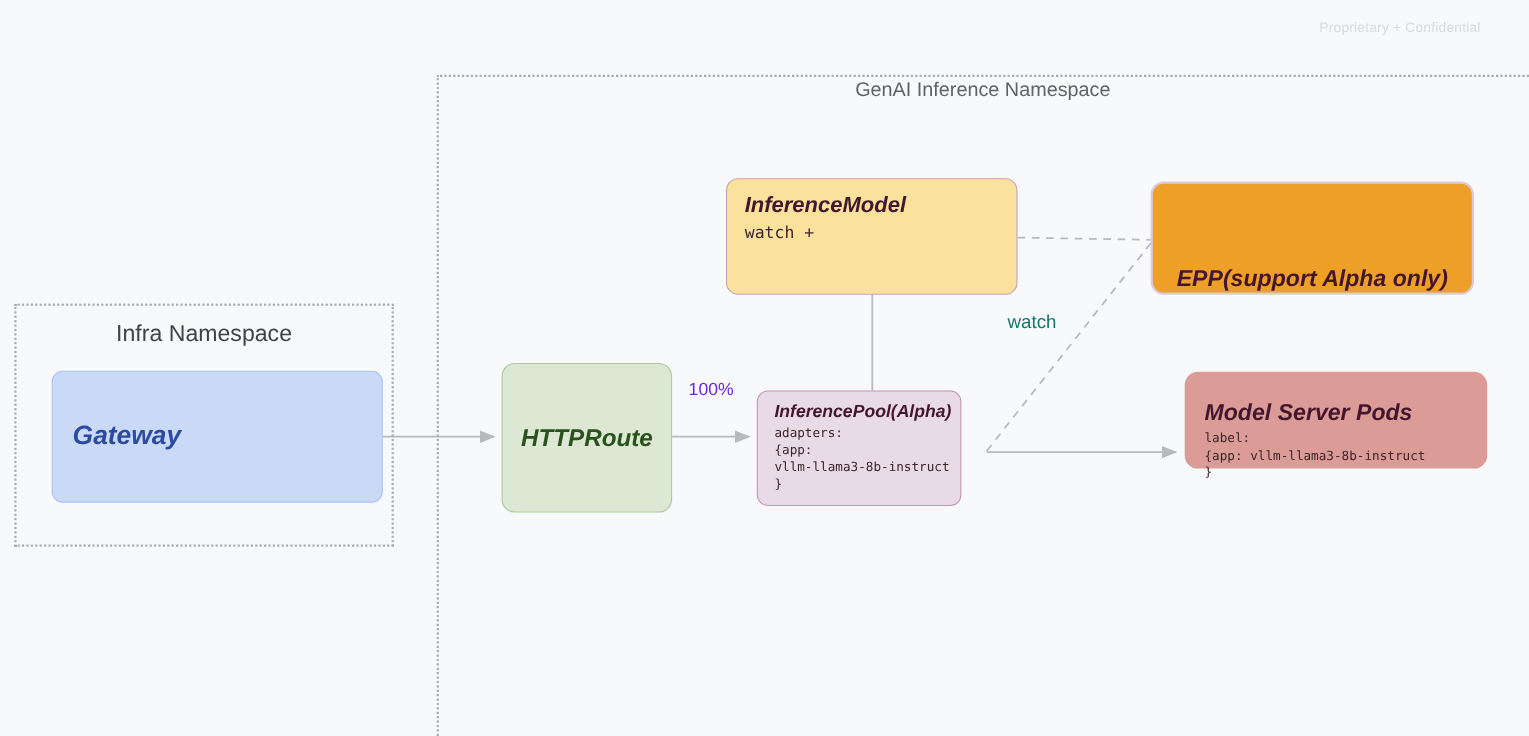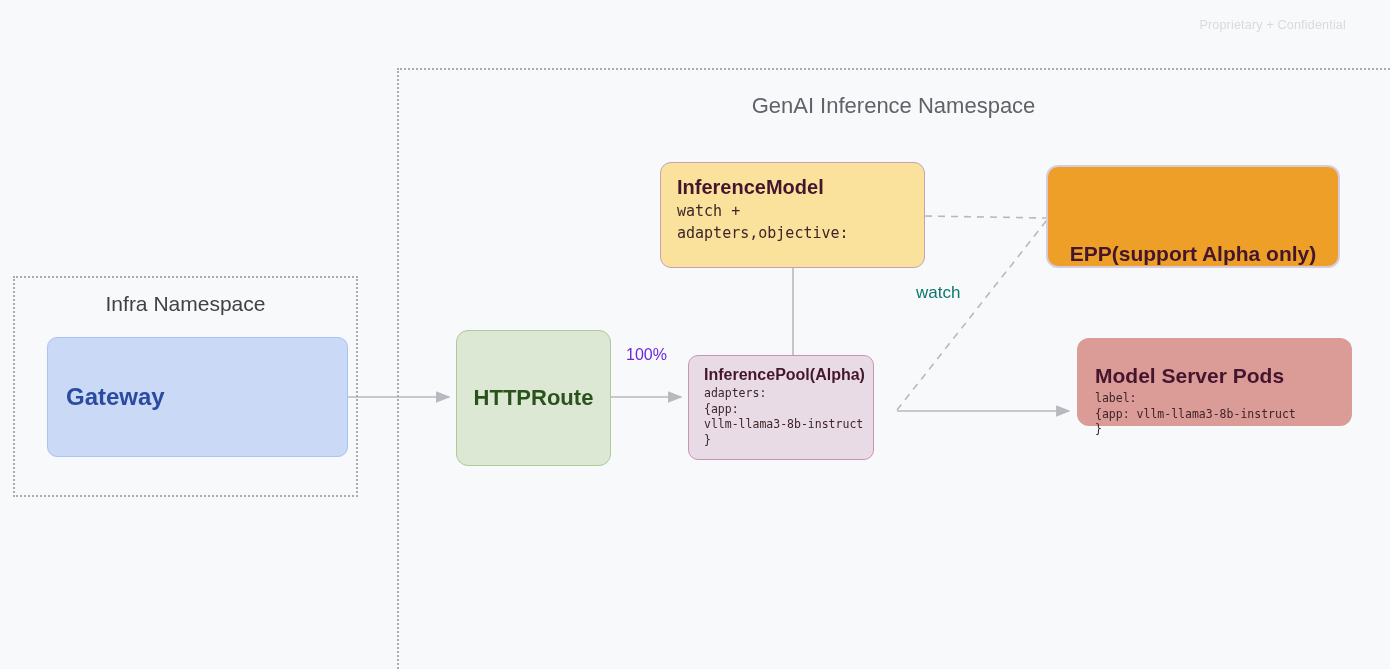--- a/index.html
+++ b/index.html
@@ -22,26 +22,26 @@
     right: 44px;
     font-size: 12.5px;
     color: #d8dadd;
     letter-spacing: .2px;
   }
   
   .ns-box { position: absolute; border: 2px dotted #a9acb1; }
   .ns-genai { left: 397px; top: 68px; width: 1060px; height: 660px; }
   .ns-infra { left: 13px; top: 276px; width: 345px; height: 221px; }
   .ns-title { position: absolute; text-align: center; color: #5f6368; }
-  .ns-genai-title { left: 397px; top: 93px; width: 993px; font-size: 22px; }
+  .ns-genai-title { left: 397px; top: 71px; width: 993px; font-size: 18px; }
   .ns-infra-title { left: 13px; top: 292px; width: 345px; font-size: 21px; color: #3f4246; }
 
   
   .node { position: absolute; border-radius: 11px; }
-  .node .title { font-weight: bold; color: #44162d; }
+  .node .title { font-weight: bold; color: #44162d; font-style: italic; }
   .node .code {
     font-family: "DejaVu Sans Mono", monospace;
     color: #3d2529;
     line-height: 1.45;
     white-space: pre;
   }
 
   .node-gateway {
     left: 47px; top: 337px; width: 301px; height: 120px;
     background: #cad9f6; border: 1px solid #abc3f1; border-radius: 10px;
@@ -130,21 +130,20 @@
     <div class="title">HTTPRoute</div>
   </div>
 
   <div class="node node-gateway">
     <div class="title">Gateway</div>
   </div>
 
   <div class="node node-inferencemodel">
     <div class="title">InferenceModel</div>
     <div class="code">watch +</div>
-    <div class="code">adapters,objective:</div>
   </div>
 
   <div class="node node-epp">
     <div class="title">EPP(support Alpha only)</div>
   </div>
 
   <div class="node node-inferencepool">
     <div class="title">InferencePool(Alpha)</div>
     <div class="code">adapters:</div>
     <div class="code">{app:</div>

